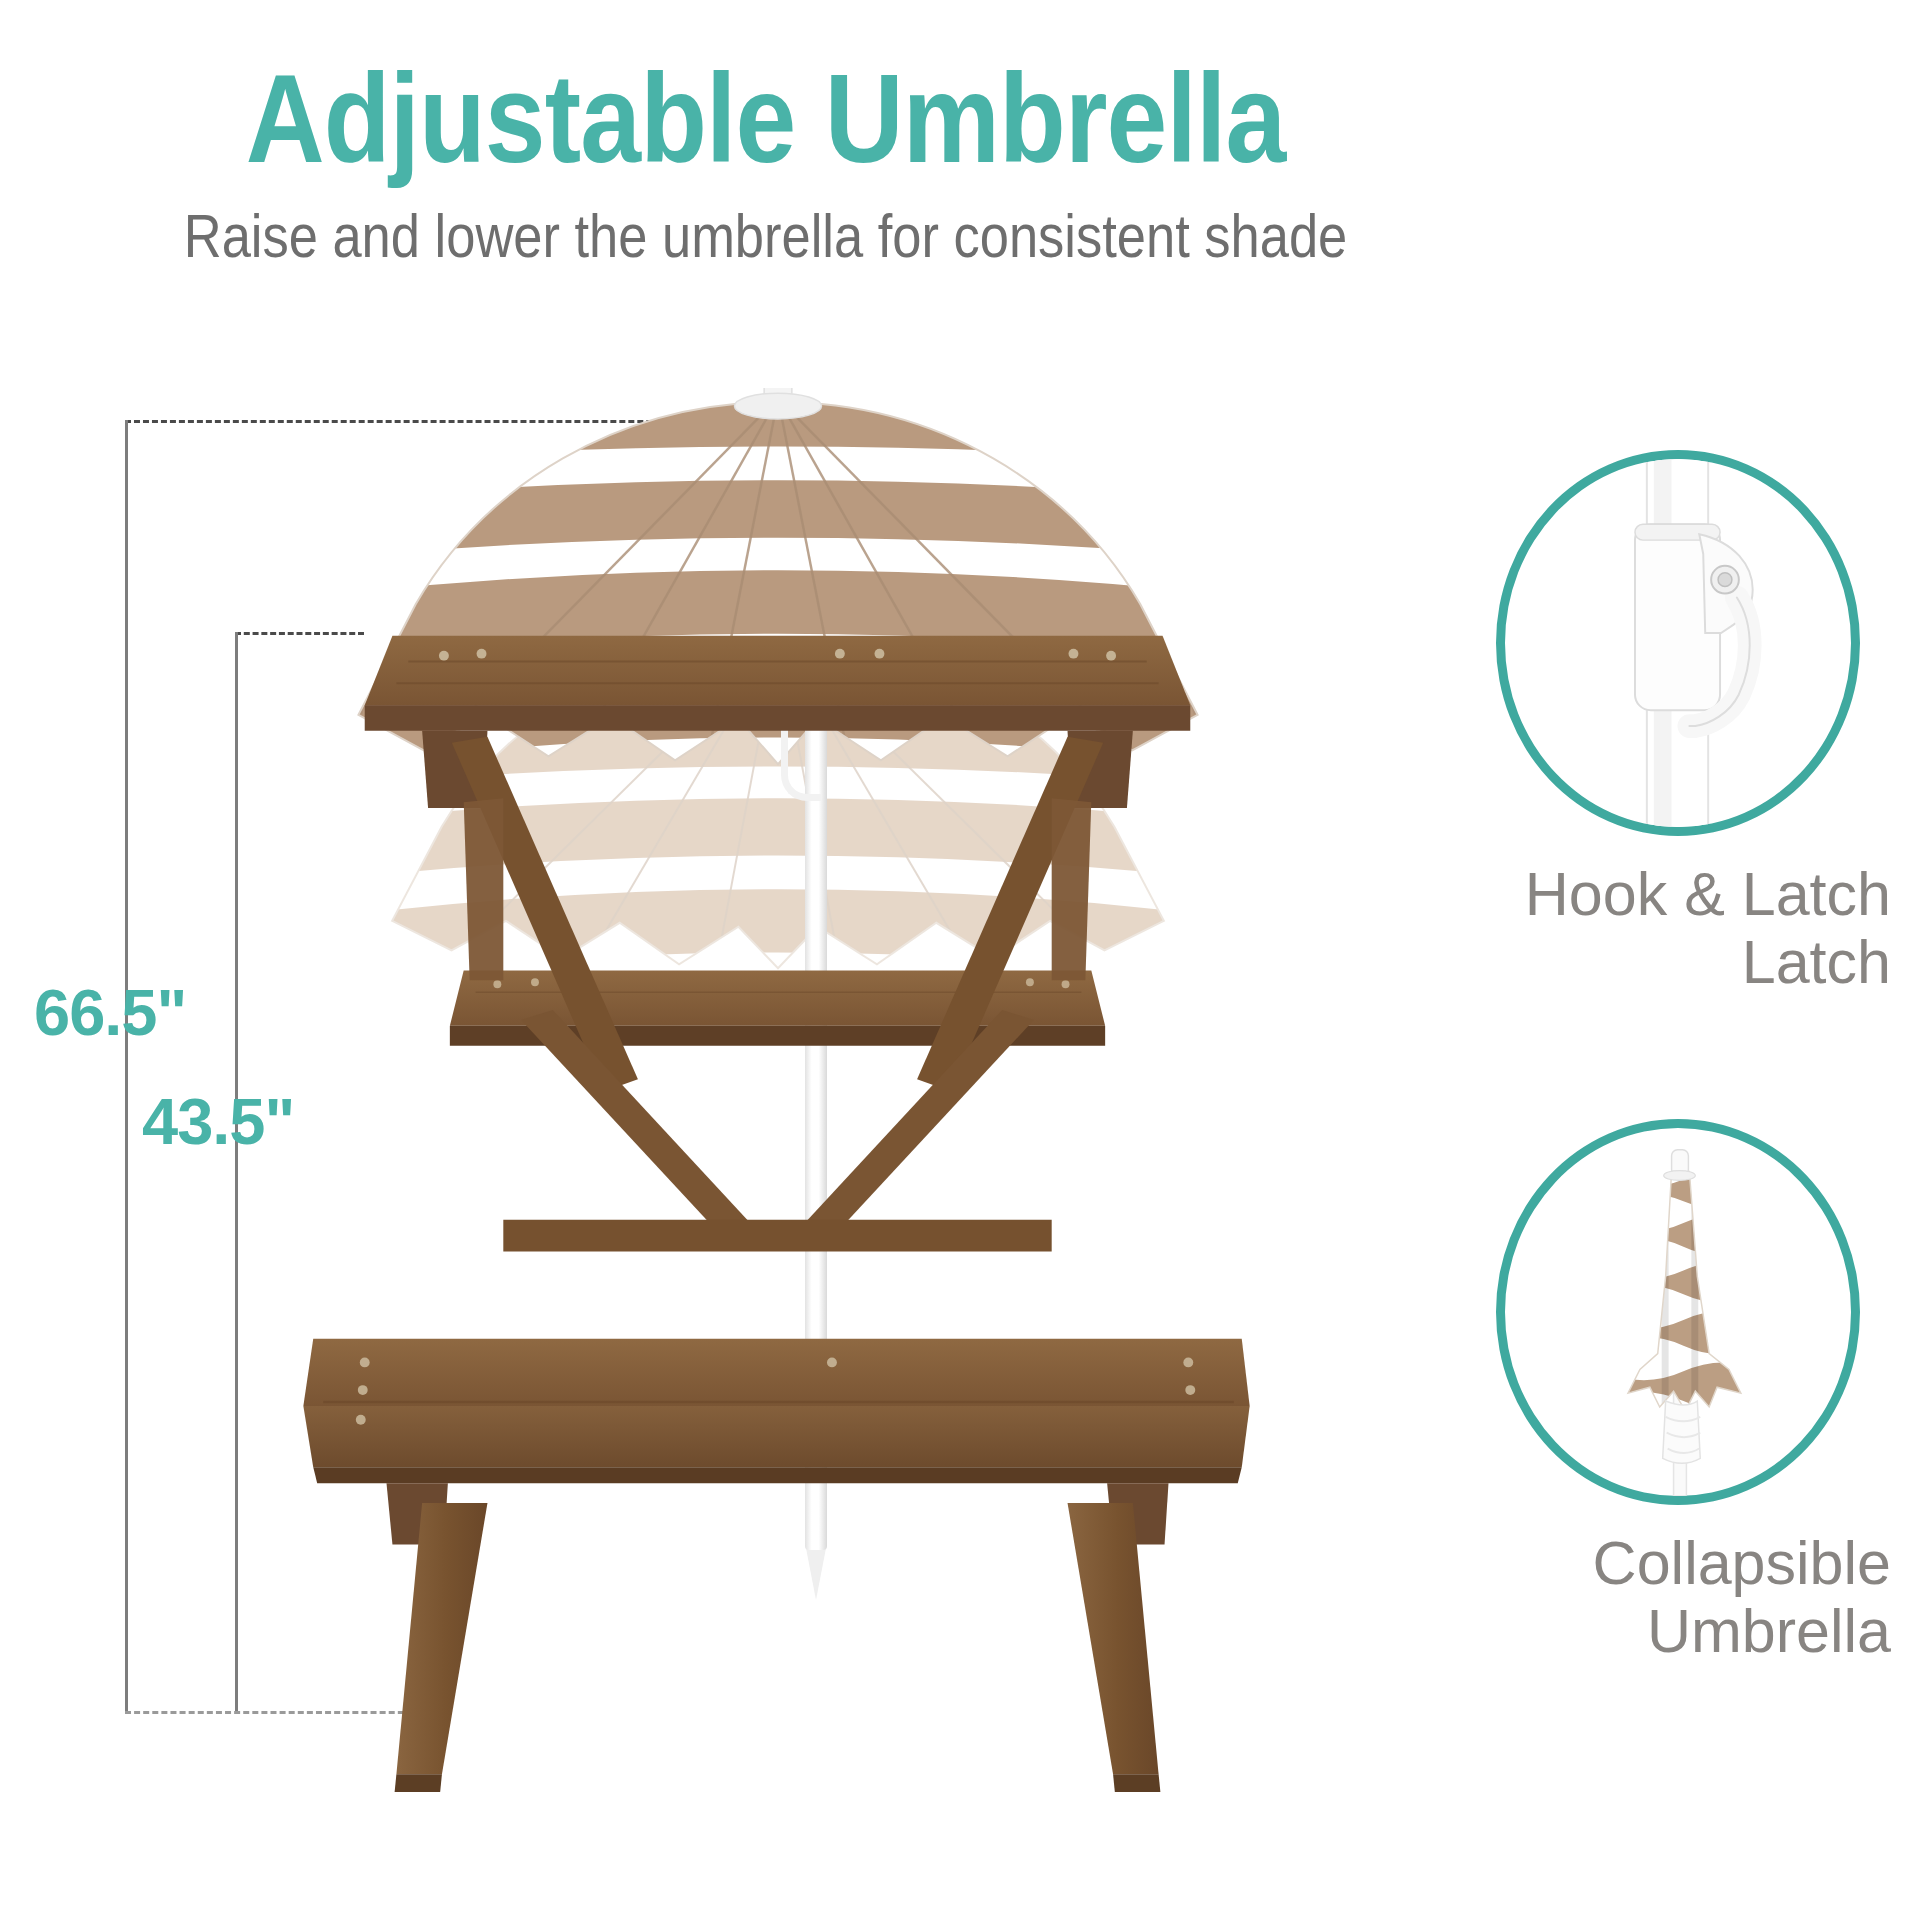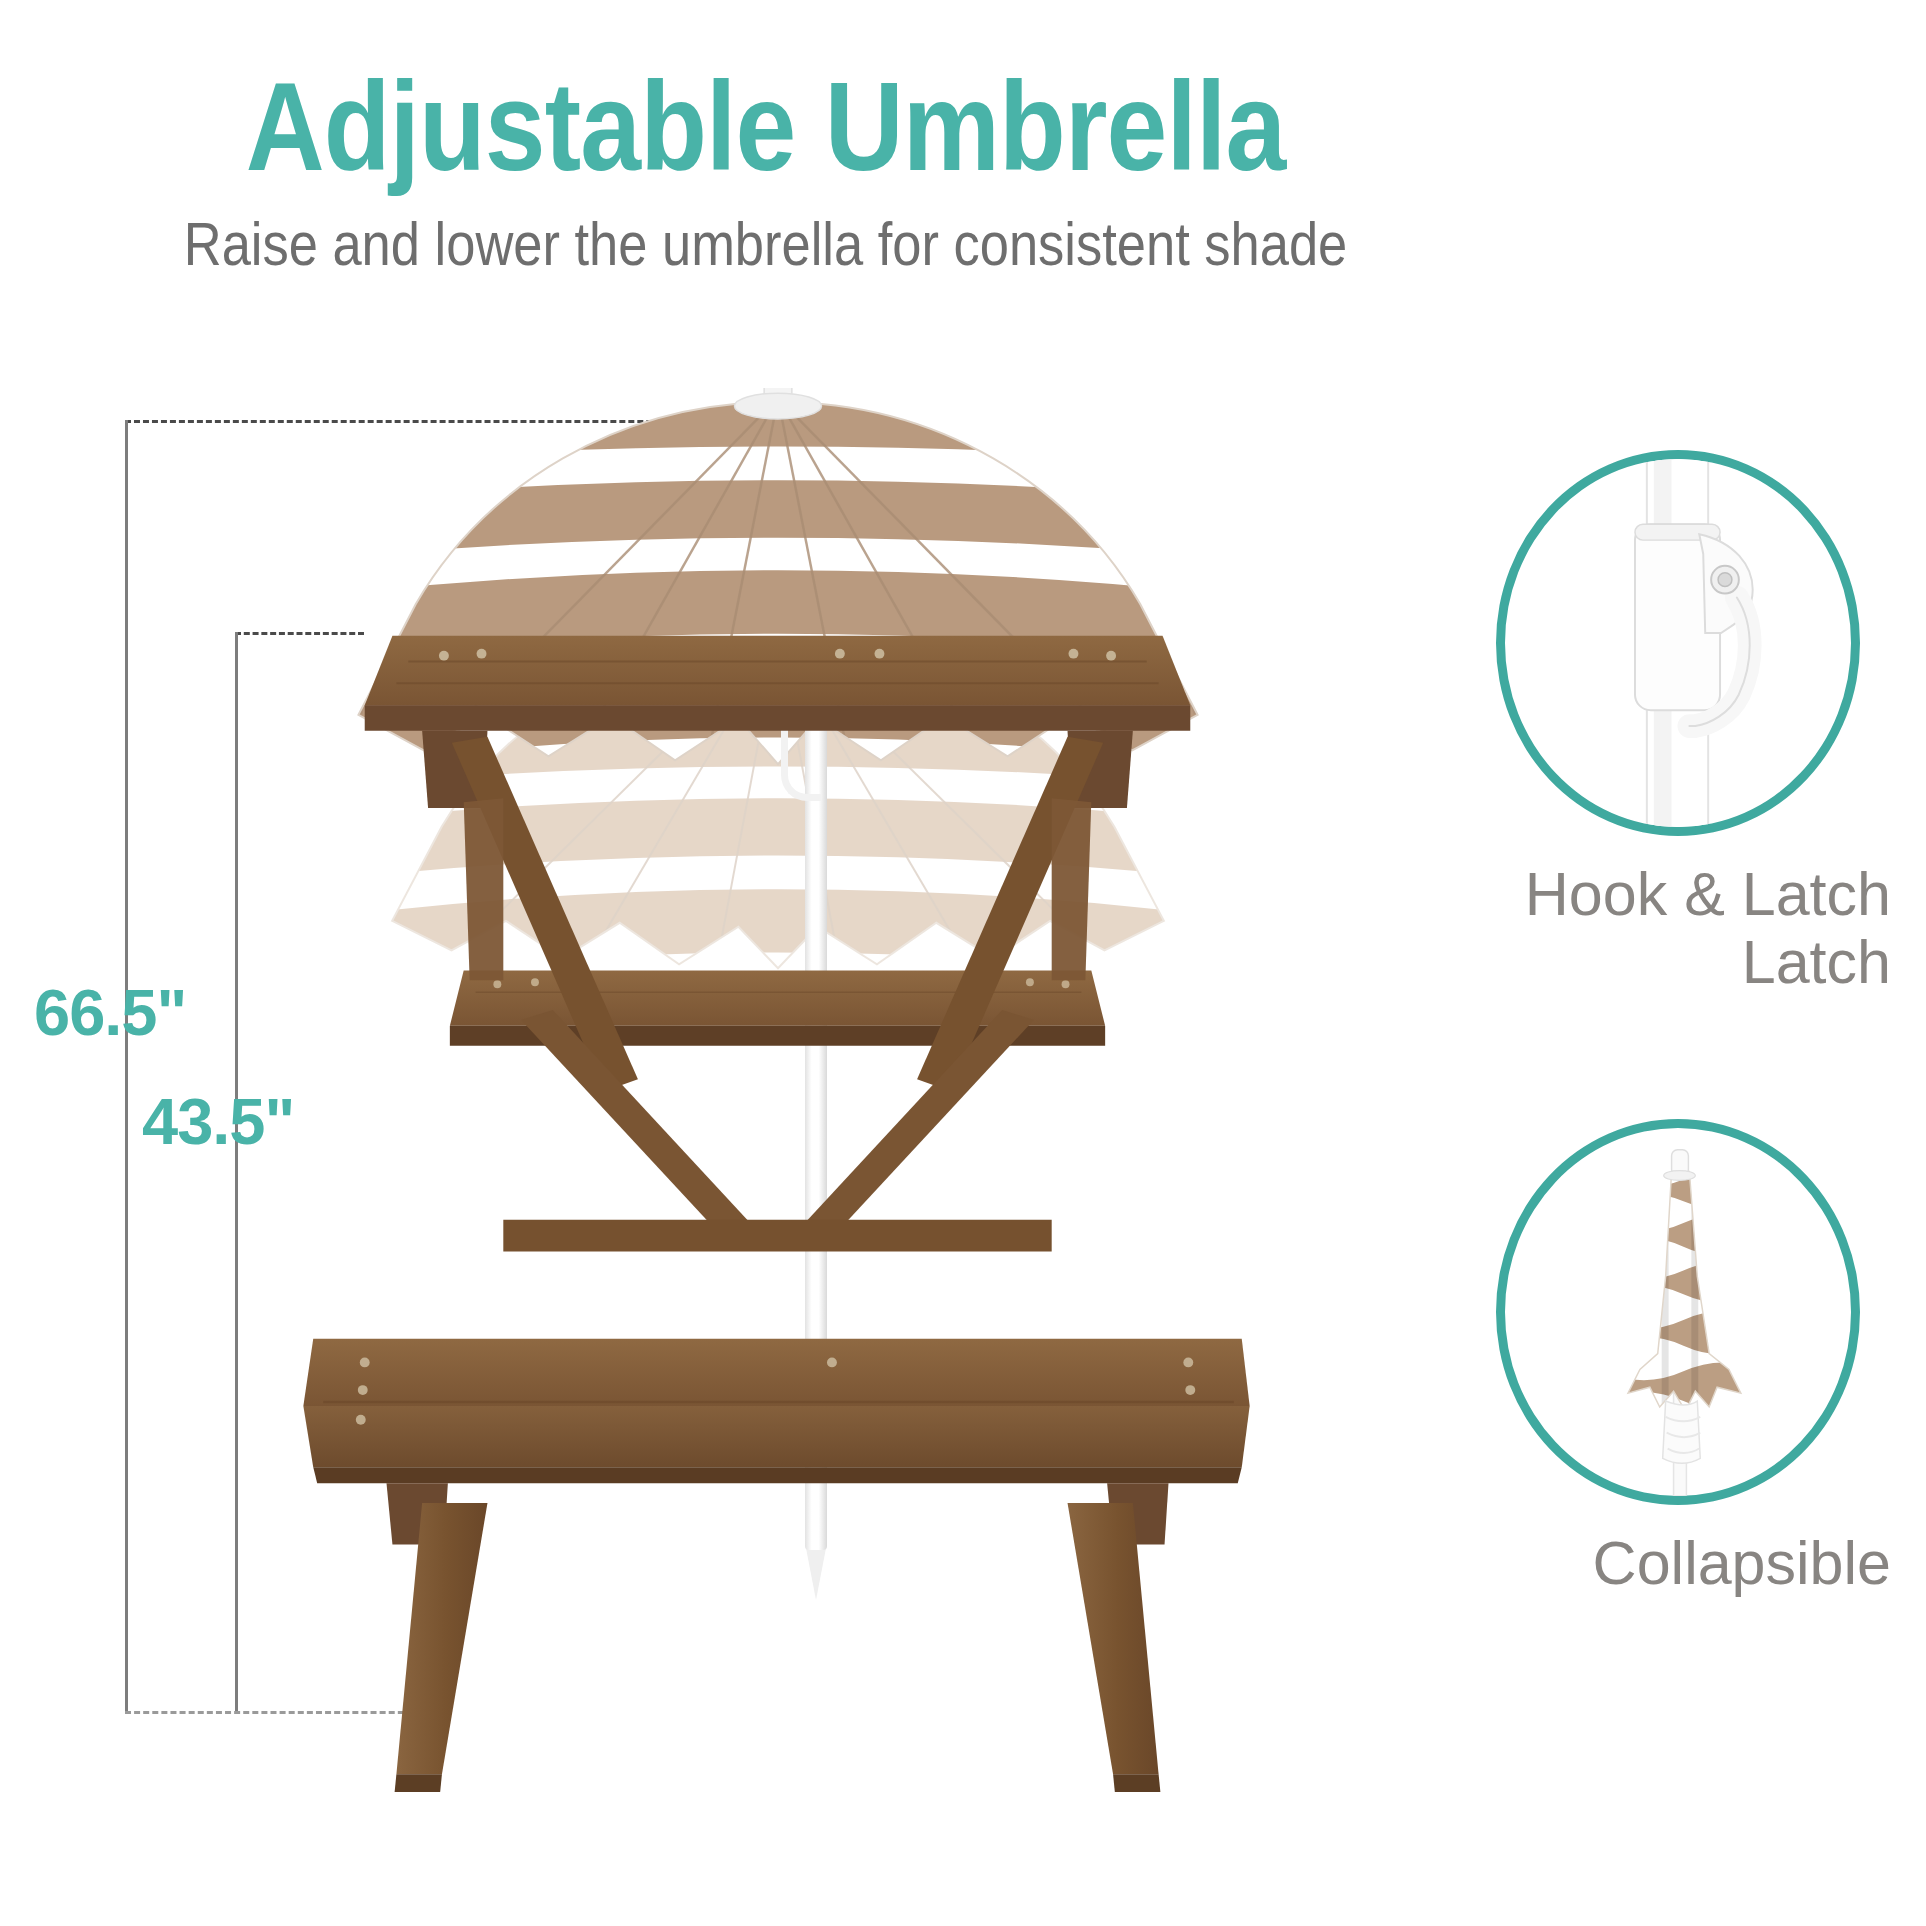--- a/index.html
+++ b/index.html
@@ -11,21 +11,21 @@
     width: 1927px;
     height: 1927px;
     position: relative;
     overflow: hidden;
     font-family: "Liberation Sans", sans-serif;
   }
 
   
   #header {
     position: absolute;
-    top: 12px; left: 0;
+    top: 4px; left: 0;
     width: 1531px;
     text-align: center;
   }
   #page-title {
     margin: 0;
     padding-top: 51px;
     font-family: "Liberation Sans Narrow", "Liberation Sans", sans-serif;
     font-size: 127px;
     font-weight: bold;
     letter-spacing: -1px;
@@ -461,15 +461,16 @@
         <path d="M163 308 q18 9 34 0"></path>
         <path d="M164 324 q17 9 32 0"></path>
       </g>
 
       <rect x="168" y="22" width="17" height="26" rx="6" fill="#fafafa" stroke="#dedede" stroke-width="1.5"></rect>
       <ellipse cx="176" cy="48" rx="16" ry="5" fill="#f2f2f2" stroke="#dedede" stroke-width="1.2"></ellipse>
     </svg>
   </div>
   <div class="callout-label">
     <div>Collapsible</div>
+    <div>Umbrella</div>
   </div>
 </div>
 
 
 </body></html>

